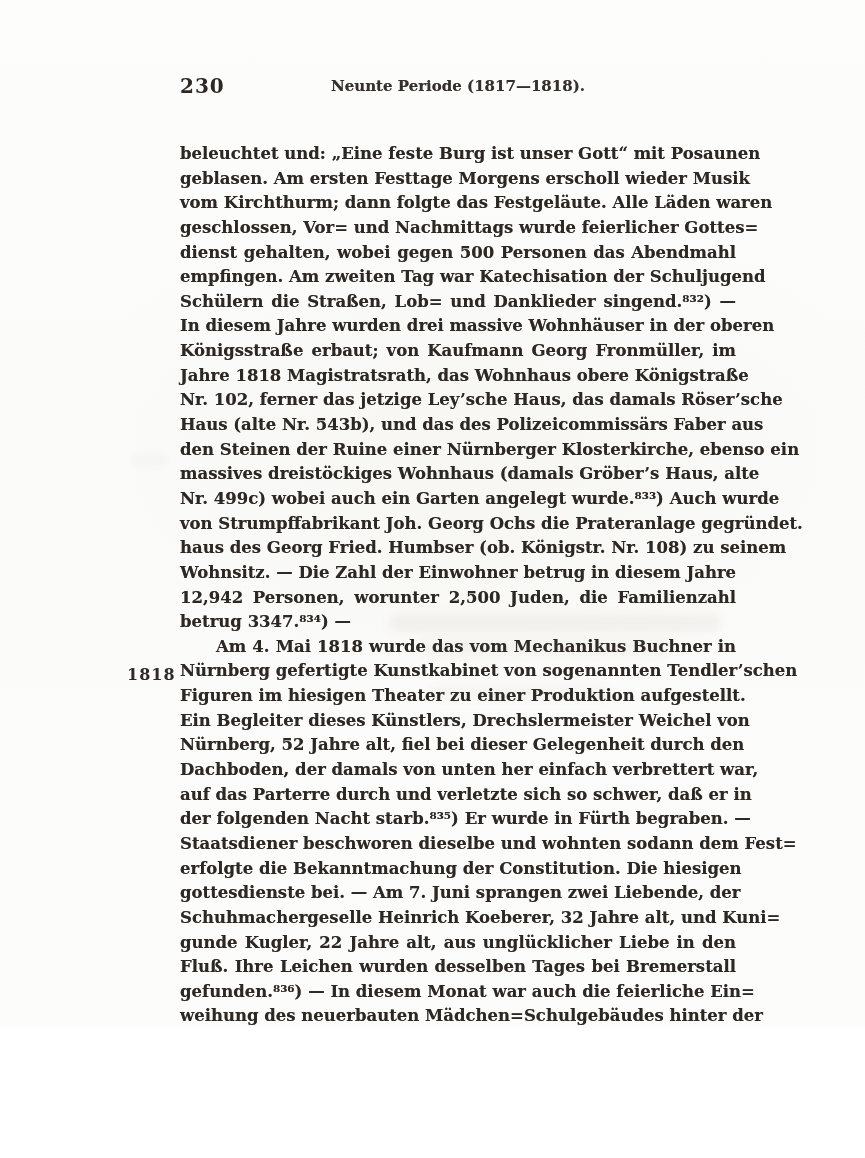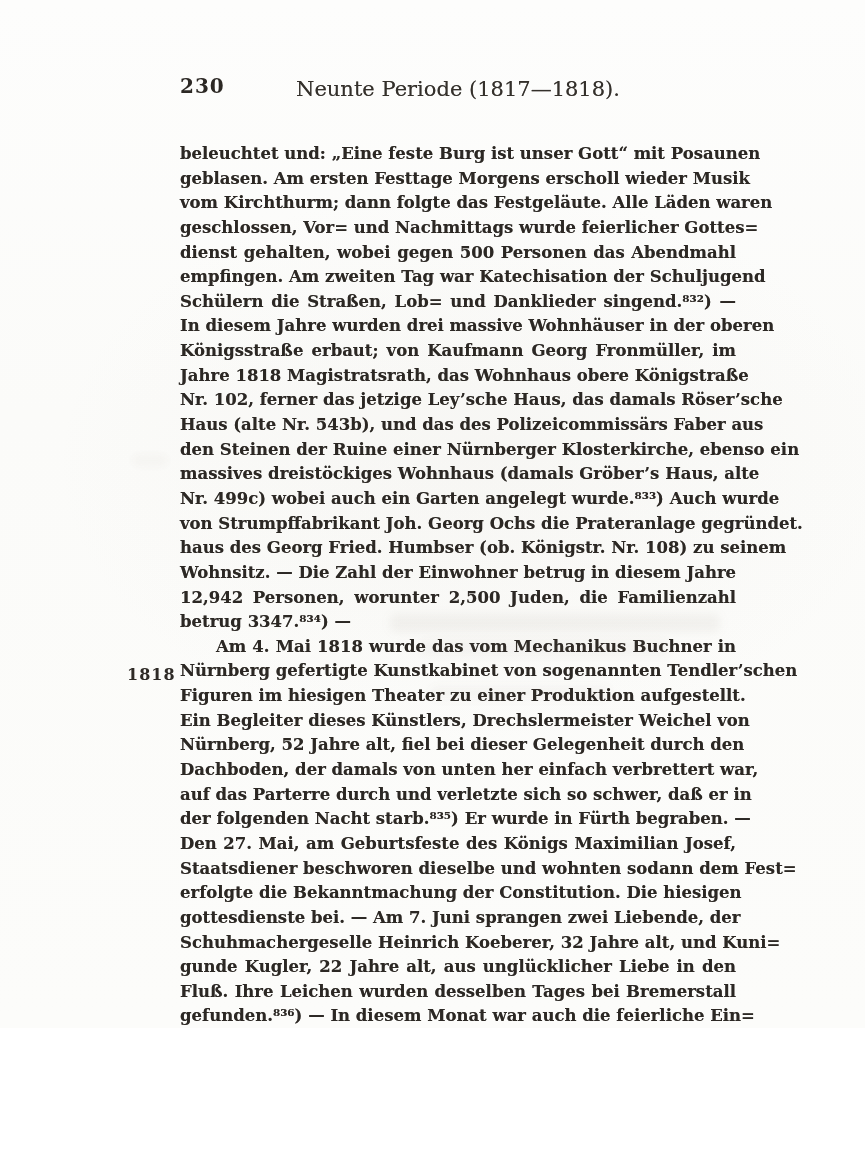--- a/index.html
+++ b/index.html
@@ -26,22 +26,22 @@
     font-weight: bold;
     letter-spacing: 1px;
     color: #2c2824;
   }
   .running-header {
     position: absolute;
     left: 180px;
     top: 77px;
     width: 556px;
     text-align: center;
-    font-size: 21px;
-    font-weight: normal;
+    font-size: 15px;
+    font-weight: bold;
     color: #34302b;
     text-shadow: 0 0 0.5px rgba(44,40,36,0.55);
   }
   .margin-year {
     position: absolute;
     left: 127px;
     top: 665px;
     font-size: 16px;
     font-weight: bold;
     letter-spacing: 1px;
@@ -124,21 +124,20 @@
       </div>
     <div class="paragraph">
         <div class="line indent">Am 4. Mai 1818 wurde das vom Mechanikus Buchner in</div>
         <div class="line">Nürnberg gefertigte Kunstkabinet von sogenannten Tendler’schen</div>
         <div class="line">Figuren im hiesigen Theater zu einer Produktion aufgestellt.</div>
         <div class="line">Ein Begleiter dieses Künstlers, Drechslermeister Weichel von</div>
         <div class="line">Nürnberg, 52 Jahre alt, fiel bei dieser Gelegenheit durch den</div>
         <div class="line">Dachboden, der damals von unten her einfach verbrettert war,</div>
         <div class="line">auf das Parterre durch und verletzte sich so schwer, daß er in</div>
         <div class="line">der folgenden Nacht starb.⁸³⁵)  Er wurde in Fürth begraben. —</div>
-        <div class="line">Den 27. Mai, am Geburtsfeste des Königs Maximilian Josef,</div>
         <div class="line">Staatsdiener beschworen dieselbe und wohnten sodann dem Fest=</div>
         <div class="line">erfolgte die Bekanntmachung der Constitution.  Die hiesigen</div>
         <div class="line">gottesdienste bei. — Am 7. Juni sprangen zwei Liebende, der</div>
         <div class="line">Schuhmachergeselle Heinrich Koeberer, 32 Jahre alt, und Kuni=</div>
         <div class="line">gunde Kugler, 22 Jahre alt, aus unglücklicher Liebe in den</div>
         <div class="line">Fluß.  Ihre Leichen wurden desselben Tages bei Bremerstall</div>
         <div class="line">gefunden.⁸³⁶) — In diesem Monat war auch die feierliche Ein=</div>
         <div class="line">weihung des neuerbauten Mädchen=Schulgebäudes hinter der</div>
       </div>
   </div>

